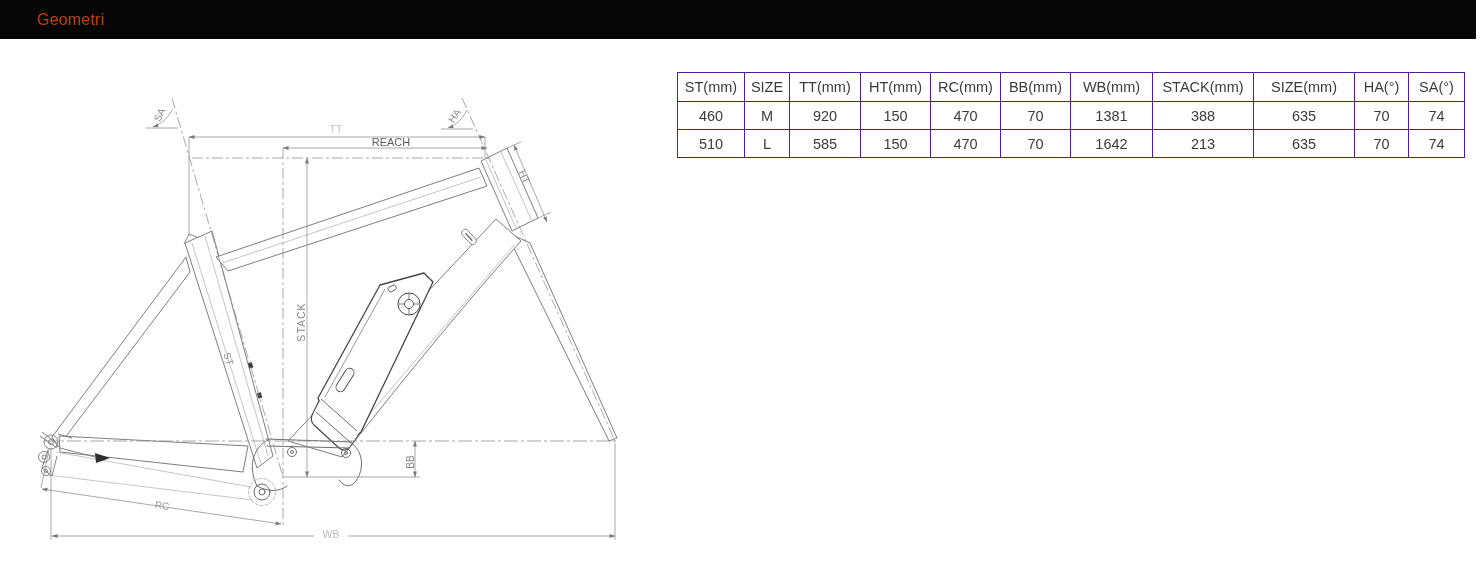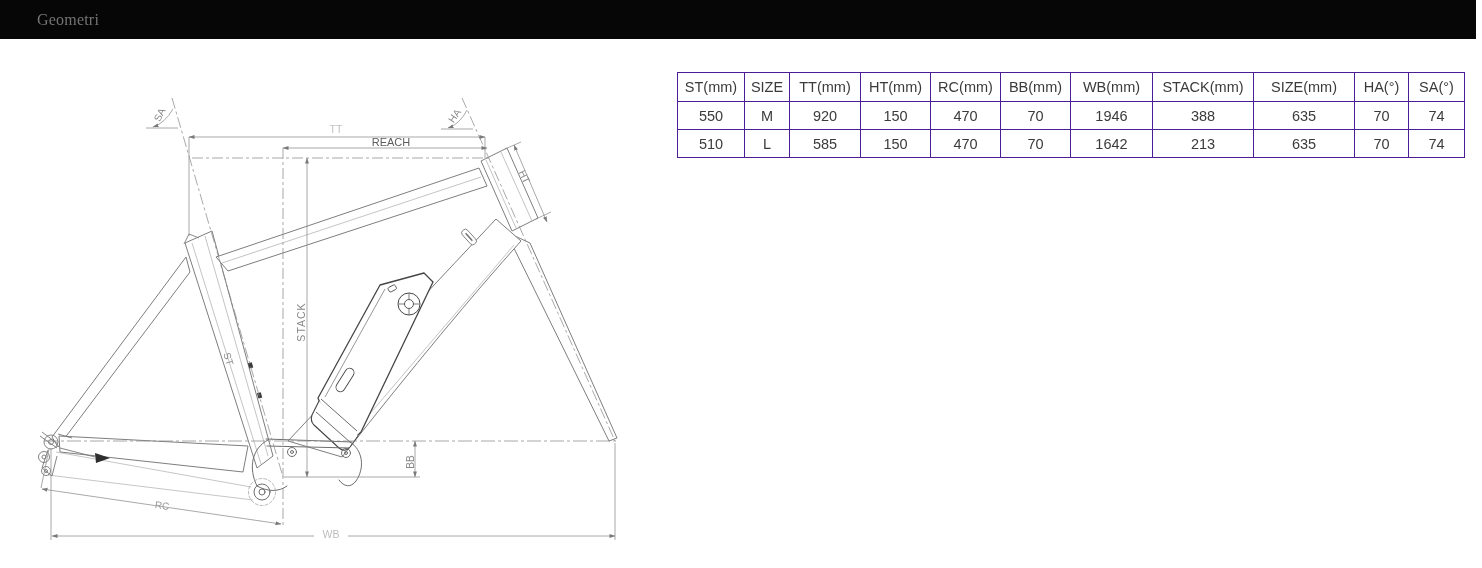--- a/index.html
+++ b/index.html
@@ -2,21 +2,21 @@
 <html><head>
 <meta charset="utf-8">
 <style>
   html,body{margin:0;padding:0;background:#ffffff;}
   body{width:1482px;height:568px;position:relative;overflow:hidden;
        font-family:"Liberation Sans",sans-serif;}
 
   
   .titlebar{position:absolute;left:0;top:0;width:1476px;height:39px;
             background:#060606;display:flex;align-items:center;}
-  .titlebar .title{color:#737373;font-size:16px;margin-left:37px;letter-spacing:.2px;font-family:Liberation Serif, serif;}
+  .titlebar .title{color:#c2410c;font-size:16px;margin-left:37px;letter-spacing:.2px;}
 
   
   .drawing{position:absolute;left:0;top:0;width:660px;height:568px;}
 
   
   .geo-table-wrap{position:absolute;left:677px;top:72px;}
   table.geo{border-collapse:collapse;table-layout:fixed;}
   table.geo th,table.geo td{
      border:1px solid #4c1d95;text-align:center;vertical-align:middle;
      font-size:14.5px;color:#3b3b3b;font-weight:400;padding:0;
@@ -206,27 +206,27 @@
           <th>BB(mm)</th>
           <th>WB(mm)</th>
           <th>STACK(mm)</th>
           <th>SIZE(mm)</th>
           <th>HA(°)</th>
           <th>SA(°)</th>
         </tr>
       </thead>
     <tbody id="geo-body">
         <tr>
-          <td>550</td>
+          <td>460</td>
           <td>M</td>
           <td>920</td>
           <td>150</td>
           <td>470</td>
           <td>70</td>
-          <td>1946</td>
+          <td>1381</td>
           <td>388</td>
           <td>635</td>
           <td>70</td>
           <td>74</td>
         </tr>
         <tr>
           <td>510</td>
           <td>L</td>
           <td>585</td>
           <td>150</td>

